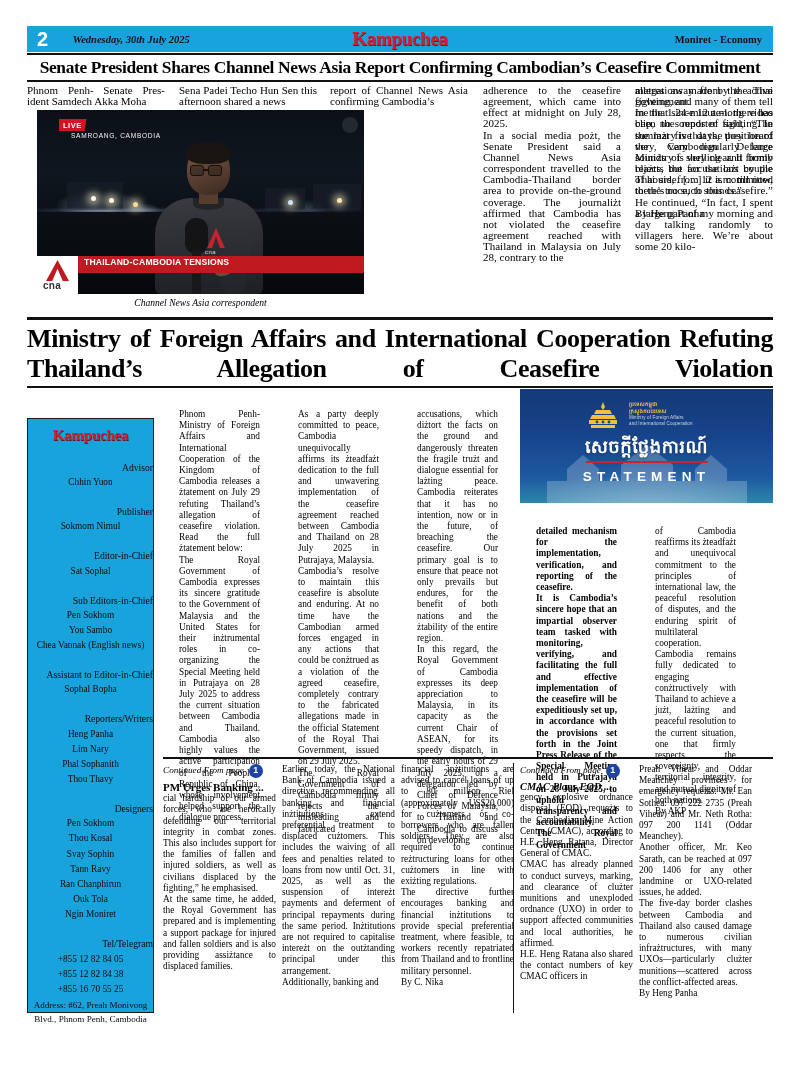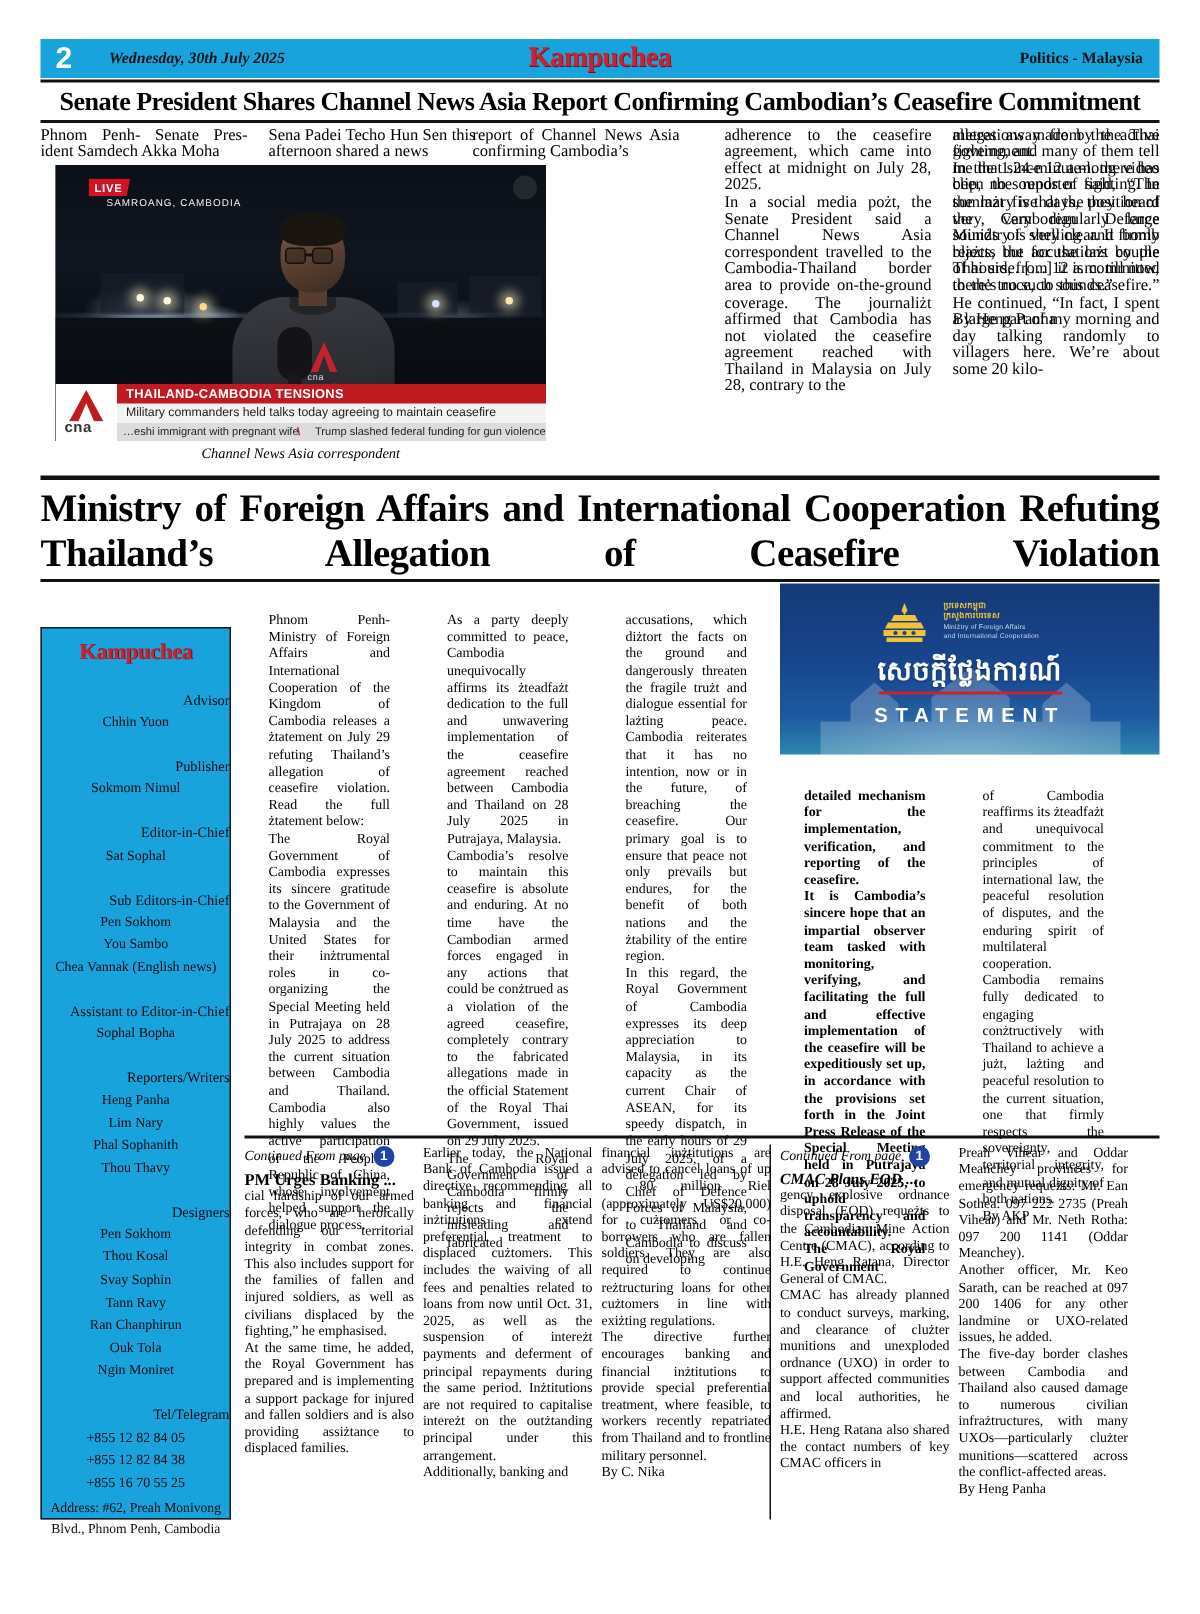--- a/index.html
+++ b/index.html
@@ -102,21 +102,21 @@
     width: 138px;
     font-size: 11px;
     line-height: 11.15px;
     text-align: justify;
     text-justify: inter-word;
     hyphens: manual;
   }
   .a1-col p { margin: 0; }
   .a1-c1 { left: 0; }
   .a1-c2 { left: 152px; }
-  .a1-c3 { left: 288px; }
+  .a1-c3 { left: 303px; }
   .a1-c4 { left: 456px; }
   .a1-c5 { left: 608px; }
 
   
   .photo-wrap {
     position: absolute;
     left: 37px; top: 110px;
     width: 327px; height: 184px;
     overflow: hidden;
     background: #07080d;
@@ -587,21 +587,21 @@
 </style>
 </head>
 <body>
 
 <div class="page">
 
   <div class="masthead-bar">
     <div class="page-num">2</div>
     <div class="issue-date">Wednesday, 30th July 2025</div>
     <div class="paper-logo">Kampuchea</div>
-    <div class="section-name">Politics - Malaysia</div>
+    <div class="section-name">Moniret - Economy</div>
   </div>
   <div class="rule-under-masthead"></div>
 
   <div class="a1-headline">Senate President Shares Channel News Asia Report Confirming Cambodian’s Ceasefire Commitment</div>
   <div class="a1-rule"></div>
 
   <div class="a1-body">
     <div class="a1-col a1-c1">
         <p>Phnom Penh- Senate Pres-ident Samdech Akka Moha</p>
       </div>
@@ -653,28 +653,20 @@
     <div class="mic-stick"></div>
     <div class="rep-hand"></div>
 
     <div class="photo-corner-logo"></div>
     <div class="live-badge">LIVE</div>
     <div class="live-loc">SAMROANG, CAMBODIA</div>
 
     <div class="lower-third">
       <div class="lt-headline-bar">
         <span>THAILAND-CAMBODIA TENSIONS</span>
-      </div>
-      <div class="lt-sub-bar">
-        <span>Military commanders held talks today agreeing to maintain ceasefire</span>
-      </div>
-      <div class="lt-ticker-bar">
-        <span class="tk tk1">…eshi immigrant with pregnant wife</span>
-        <span class="tk tk-sep">\</span>
-        <span class="tk tk2">Trump slashed federal funding for gun violence</span>
       </div>
       <div class="lt-logo-box">
         <div class="lt-logo-a"></div>
         <div class="lt-logo-txt">cna</div>
       </div>
     </div>
   </div>
   <div class="photo-caption">Channel News Asia correspondent</div>
 
   <div class="a2-rule-top"></div>

